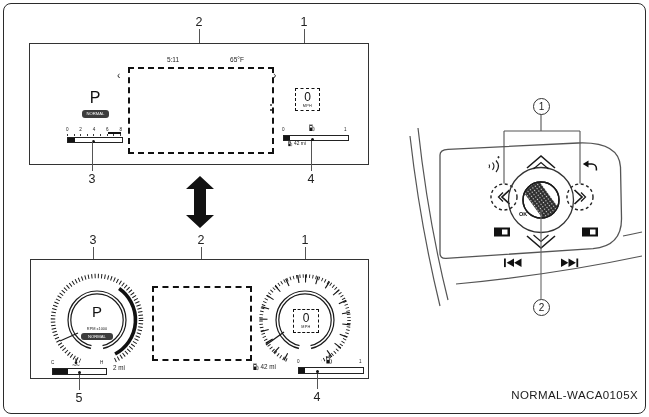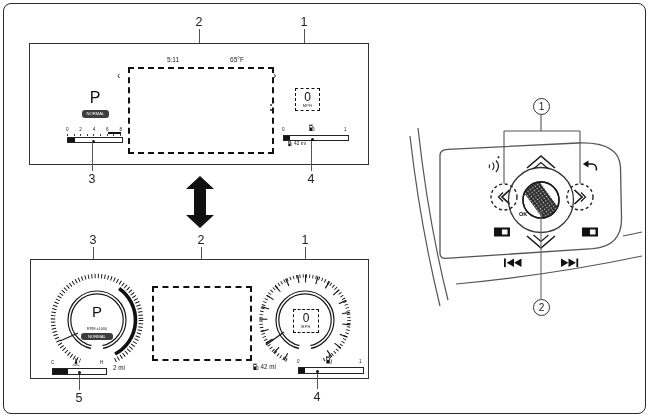--- a/index.html
+++ b/index.html
@@ -259,14 +259,15 @@
       <rect x="174.4" y="206.5" width="1.8" height="8.6"></rect>
     </g>
 
     <line x1="139" y1="157" x2="139" y2="247" stroke="#666" stroke-width="1.1"></line>
   </svg>
 
   <div class="abs ok" style="left:516px;top:211px;width:14px;">OK</div>
   <div class="abs ccirc" style="left:533px;top:98px;">1</div>
   <div class="abs ccirc" style="left:533px;top:299px;">2</div>
 
+  <div class="abs figcode" style="left:440px;top:389px;width:198px;">NORMAL-WACA0105X</div>
 
 </div>
 
 </body></html>

